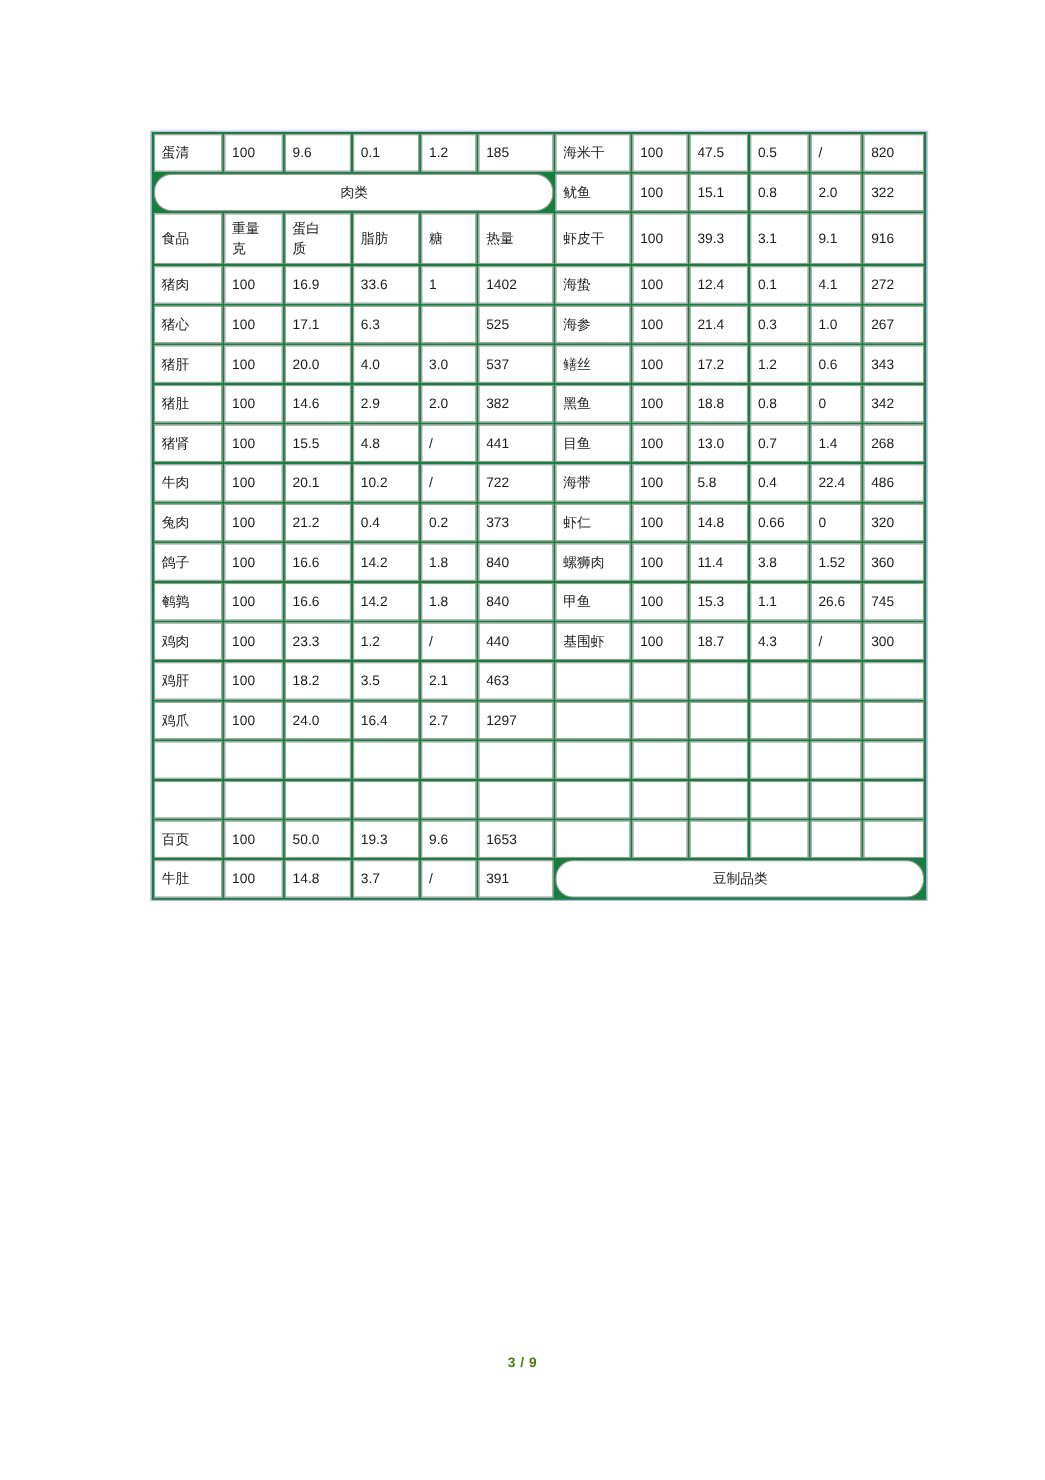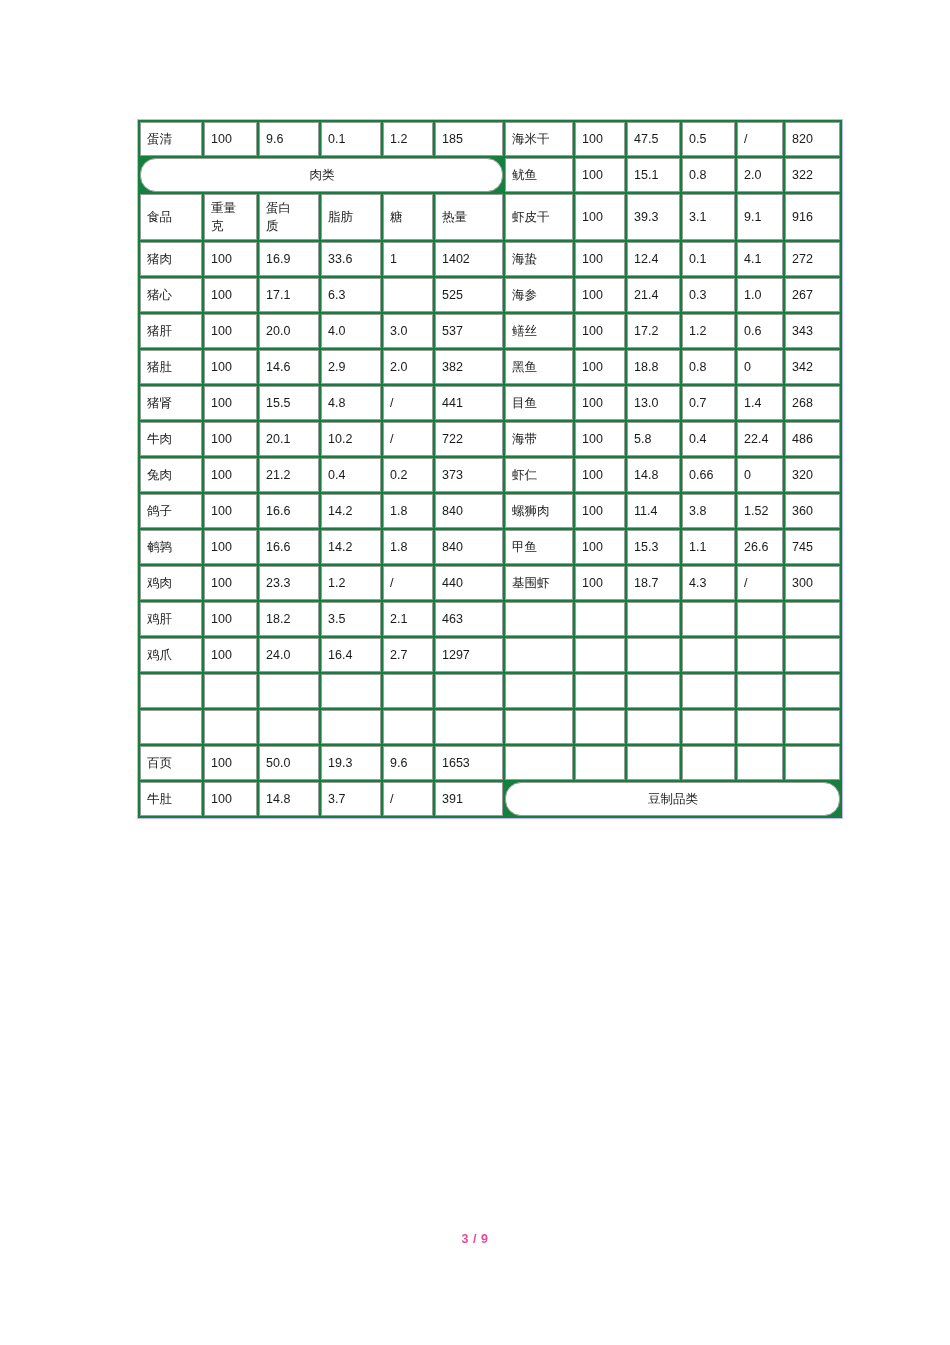--- a/index.html
+++ b/index.html
@@ -84,21 +84,21 @@
 
   .pagenum {
     position: absolute;
     left: 0;
     top: 1232px;
     width: 950px;
     text-align: center;
     font-size: 12.5px;
     font-weight: bold;
     letter-spacing: 0.5px;
-    color: #ec4899;
+    color: #4d7c0f;
   }
 </style>
 </head>
 <body>
 
 <div class="page">
 
   <div class="table-wrap">
     <table class="nutrition">
       <colgroup>

